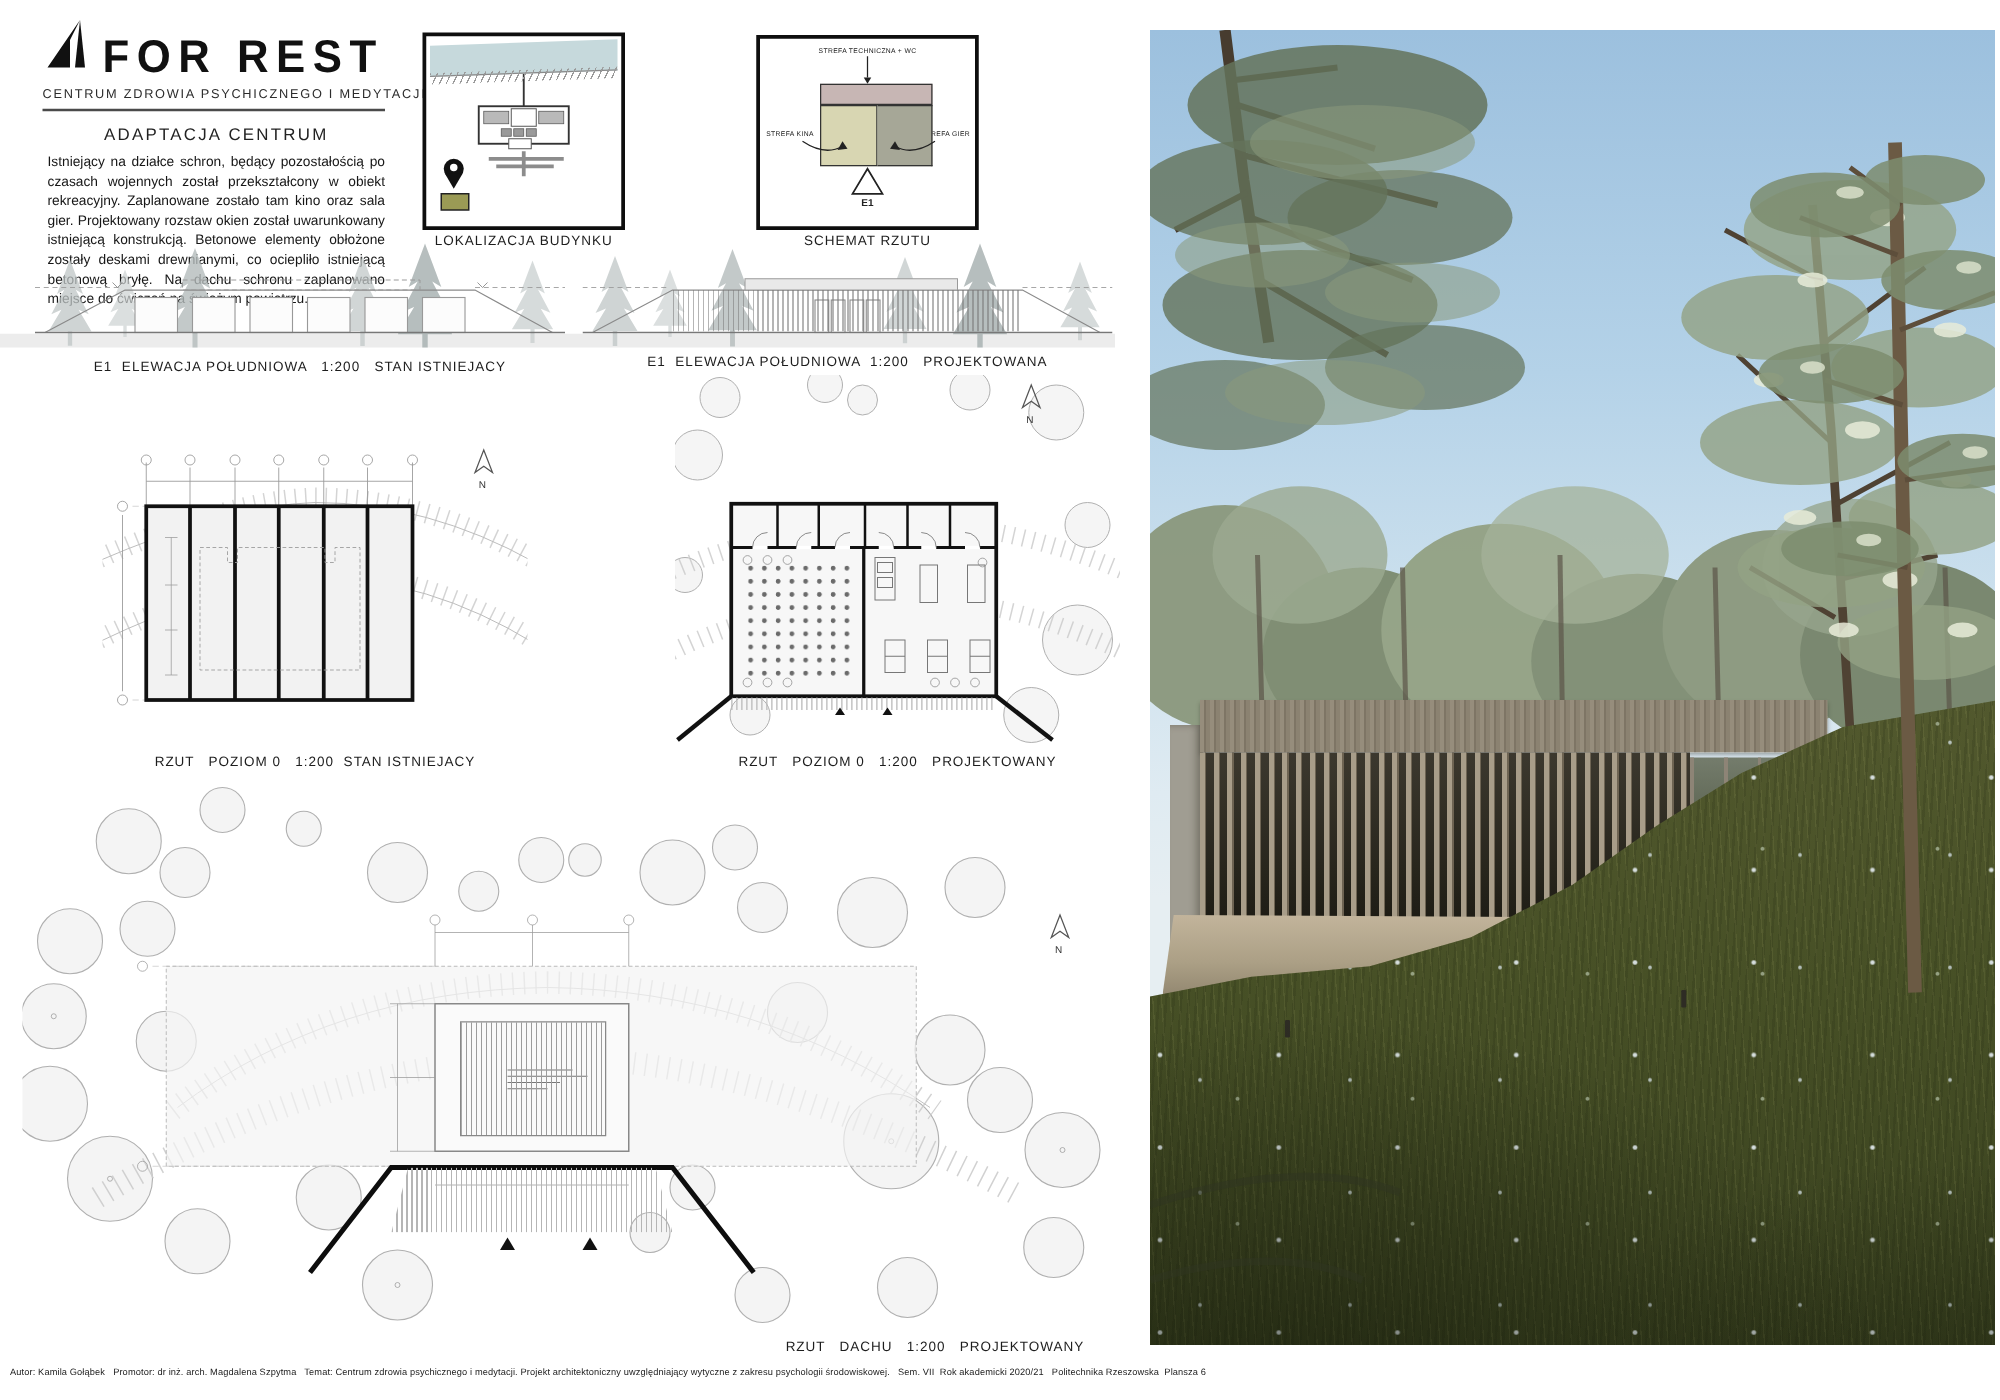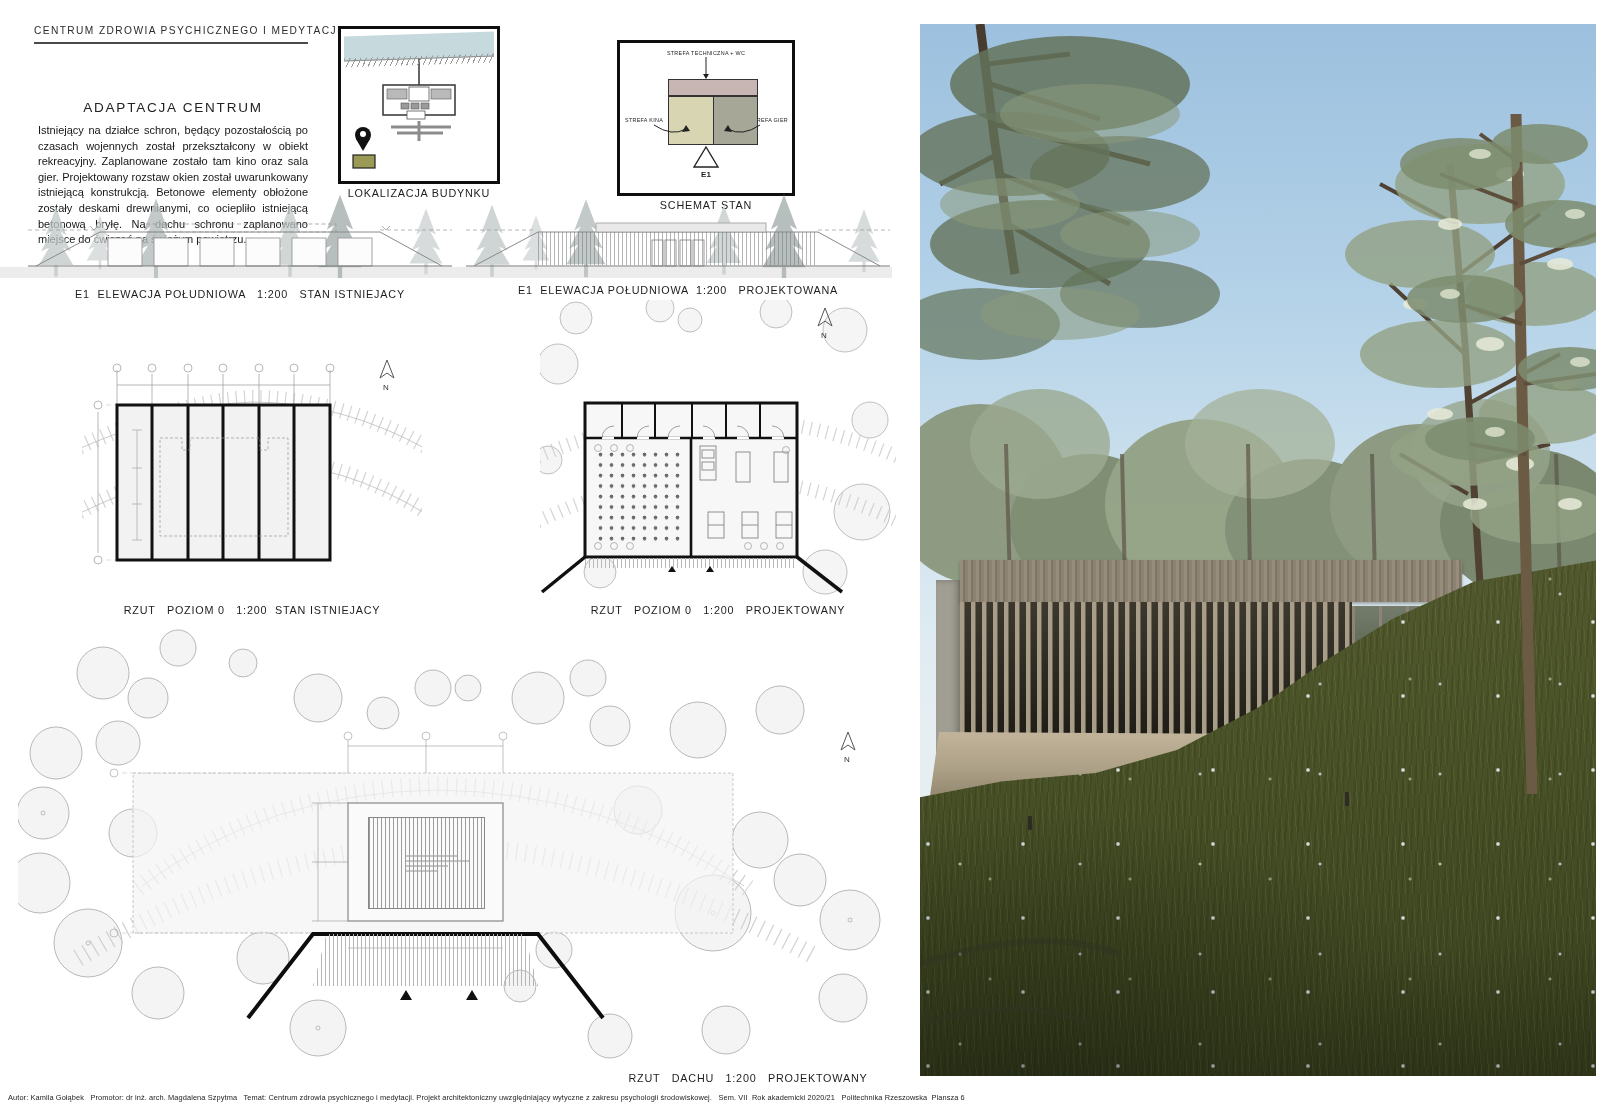--- a/index.html
+++ b/index.html
@@ -103,20 +103,29 @@
      background:radial-gradient(120% 55% at 18% 108%,rgba(12,16,6,.55) 0%,rgba(0,0,0,0) 60%),
                 radial-gradient(90% 40% at 95% 110%,rgba(12,16,6,.45) 0%,rgba(0,0,0,0) 60%);}
   .bollard{position:absolute;width:4px;height:14px;background:#2e2c24;border-radius:1px;}
 </style>
 </head>
 <body>
 
 <div id="canvas">
 
   <header class="abs logo-wrap">
+    <div class="logo-row">
+      <span>
+        <svg width="42" height="40" viewBox="0 0 42 40">
+          <polygon points="30,0 4,38 22,38 22,16" fill="#111"></polygon>
+          <polygon points="30,0 26,38 34,38" fill="#111"></polygon>
+        </svg>
+      </span>
+      <div class="logo-text">FOR REST</div>
+    </div>
     <div class="logo-sub">CENTRUM ZDROWIA PSYCHICZNEGO I MEDYTACJI</div>
   </header>
 
   <section class="abs intro">
     <h2>ADAPTACJA CENTRUM</h2>
     <p>Istniejący na działce schron, będący pozostałością po czasach wojennych został przekształcony w obiekt rekreacyjny. Zaplanowane zostało tam kino oraz sala gier. Projektowany rozstaw okien został uwarunkowany istniejącą konstrukcją. Betonowe elementy obłożone zostały deskami drewnianymi, co ociepliło istniejącą betonową bryłę. Na dachu schronu zaplanowano miejsce do ćwiczeń na świeżym powietrzu.</p>
   </section>
 
   <figure class="abs figbox loc-fig" style="margin:0">
     <div class="loc-road"></div>
@@ -135,42 +144,42 @@
       <g>
         <circle cx="22" cy="106" r="8" fill="#111"></circle>
         <circle cx="22" cy="105" r="3" fill="#fff"></circle>
         <polygon points="15,110 29,110 22,122" fill="#111"></polygon>
         <rect x="12" y="126" width="22" height="13" fill="#9a9a55" stroke="#222" stroke-width="1.2"></rect>
       </g>
     </svg>
     <figcaption class="fig-caption">LOKALIZACJA BUDYNKU</figcaption>
   </figure>
 
-  <figure class="abs figbox schem-fig" style="margin:14px">
+  <figure class="abs figbox schem-fig" style="margin:2px">
     <div class="schem-label" style="left:0;right:0;top:7px;text-align:center;">STREFA TECHNICZNA + WC</div>
     <div class="schem-label" style="left:5px;top:74px;">STREFA KINA</div>
     <div class="schem-label" style="right:4px;top:74px;">STREFA GIER</div>
     <div class="zone-block">
       <div class="zone-tech" style="background:#c7b6b4"></div>
       <div class="zone-row">
         <div class="zone-cell" style="background:#d8d6b2"></div>
         <div class="zone-cell" style="background:#a6a797"></div>
       </div>
     </div>
     <svg width="172" height="150" viewBox="0 0 172 150" style="position:absolute;left:0;top:0">
       <line x1="86" y1="14" x2="86" y2="31" stroke="#222" stroke-width="1"></line>
       <polygon points="83,31 89,31 86,36" fill="#222"></polygon>
       <path d="M34 82 Q52 94 66 86" stroke="#222" stroke-width="1" fill="none"></path>
       <polygon points="66,82 70,88 62,89" fill="#222"></polygon>
       <path d="M140 82 Q122 94 108 86" stroke="#222" stroke-width="1" fill="none"></path>
       <polygon points="108,82 104,88 112,89" fill="#222"></polygon>
       <polygon points="86,104 74,124 98,124" fill="#fff" stroke="#222" stroke-width="1.4"></polygon>
     </svg>
     <div class="e1-label">E1</div>
-    <figcaption class="fig-caption">SCHEMAT STAN</figcaption>
+    <figcaption class="fig-caption">SCHEMAT RZUTU</figcaption>
   </figure>
 
   <div class="abs ground-band"></div>
 
   <figure class="abs elev elev1" style="margin:0">
     <svg width="424" height="88" viewBox="0 0 424 88">
       <defs>
         <g id="pine">
           <rect x="-1.5" y="30" width="3" height="14"></rect>
           <polygon points="0,-16 -9,8 -4,5 -13,22 -6,19 -15,34 15,34 6,19 13,22 4,5 9,8"></polygon>

